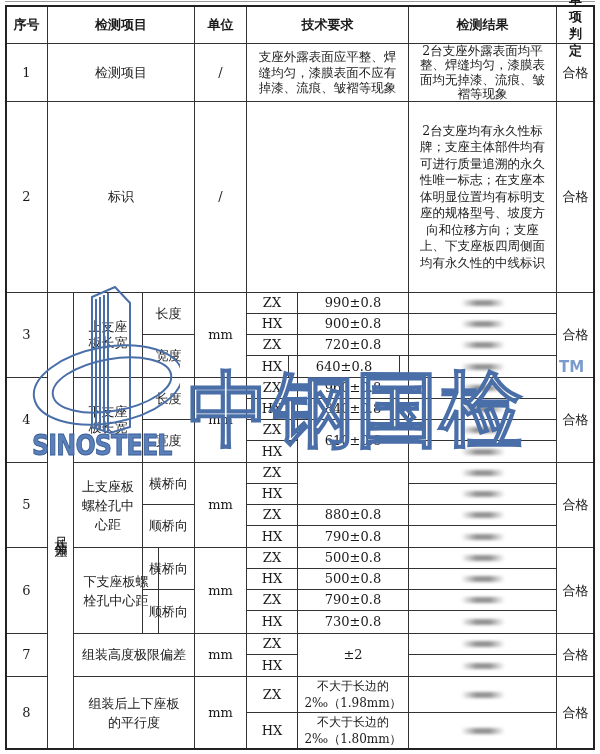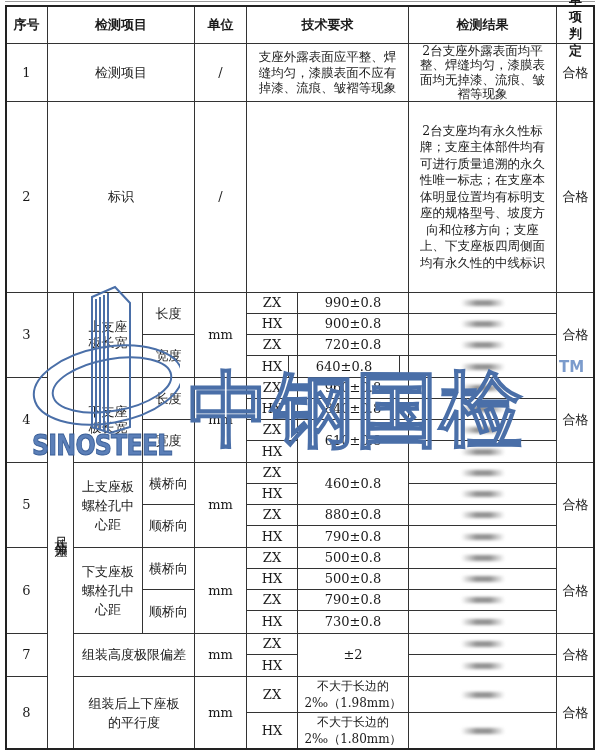--- a/index.html
+++ b/index.html
@@ -108,42 +108,41 @@
       <span class="blur"></span>
     </div>
   <div class="cell" style="left:556px;top:377px;width:39px;height:86px;">合格</div>
 
   <div class="cell" style="left:5px;top:462px;width:43px;height:86px;">5</div>
   <div class="cell" style="left:73px;top:462px;width:70px;height:86px;padding:0 5px;line-height:19px;">上支座板螺栓孔中心距</div>
   <div class="cell" style="left:142px;top:462px;width:53px;height:43px;">横桥向</div>
   <div class="cell" style="left:142px;top:504px;width:53px;height:44px;">顺桥向</div>
   <div class="cell" style="left:194px;top:462px;width:53px;height:86px;">mm</div>
   <div class="cell" style="left:246px;top:462px;width:52px;height:22px;">ZX</div>
-  <div class="cell" style="left:297px;top:462px;width:112px;height:43px;">460±0.8</div>
   <div class="cell" style="left:408px;top:462px;width:149px;height:22px;">
       <span class="blur"></span>
     </div>
   <div class="cell" style="left:246px;top:483px;width:52px;height:22px;">HX</div>
   <div class="cell" style="left:408px;top:483px;width:149px;height:22px;">
       <span class="blur"></span>
     </div>
   <div class="cell" style="left:246px;top:504px;width:52px;height:22px;">ZX</div>
   <div class="cell" style="left:297px;top:504px;width:112px;height:22px;">880±0.8</div>
   <div class="cell" style="left:408px;top:504px;width:149px;height:22px;">
       <span class="blur"></span>
     </div>
   <div class="cell" style="left:246px;top:525px;width:52px;height:23px;">HX</div>
   <div class="cell" style="left:297px;top:525px;width:112px;height:23px;">790±0.8</div>
   <div class="cell" style="left:408px;top:525px;width:149px;height:23px;">
       <span class="blur"></span>
     </div>
   <div class="cell" style="left:556px;top:462px;width:39px;height:86px;">合格</div>
 
   <div class="cell" style="left:5px;top:547px;width:43px;height:87px;">6</div>
-  <div class="cell" style="left:73px;top:547px;width:70px;height:87px;padding:4px 5px;line-height:19px;">下支座板螺栓孔中心距</div>
+  <div class="cell" style="left:73px;top:547px;width:86px;height:87px;padding:4px 5px;line-height:19px;">下支座板螺栓孔中心距</div>
   <div class="cell" style="left:142px;top:547px;width:53px;height:43px;">横桥向</div>
   <div class="cell" style="left:142px;top:589px;width:53px;height:45px;">顺桥向</div>
   <div class="cell" style="left:194px;top:547px;width:53px;height:87px;">mm</div>
   <div class="cell" style="left:246px;top:547px;width:52px;height:22px;">ZX</div>
   <div class="cell" style="left:297px;top:547px;width:112px;height:22px;">500±0.8</div>
   <div class="cell" style="left:408px;top:547px;width:149px;height:22px;">
       <span class="blur"></span>
     </div>
   <div class="cell" style="left:246px;top:568px;width:52px;height:22px;">HX</div>
   <div class="cell" style="left:297px;top:568px;width:112px;height:22px;">500±0.8</div>

